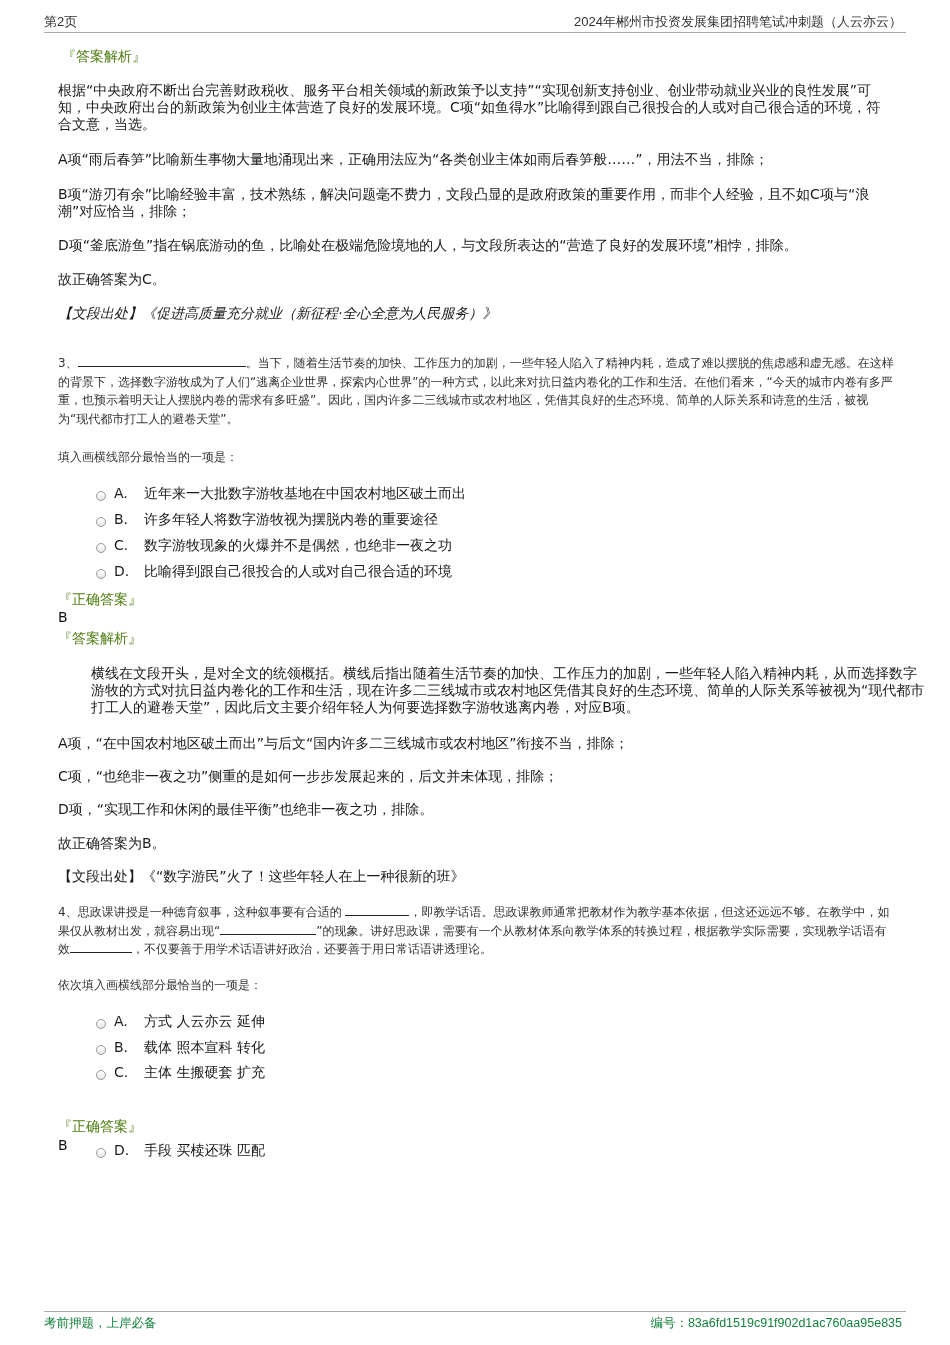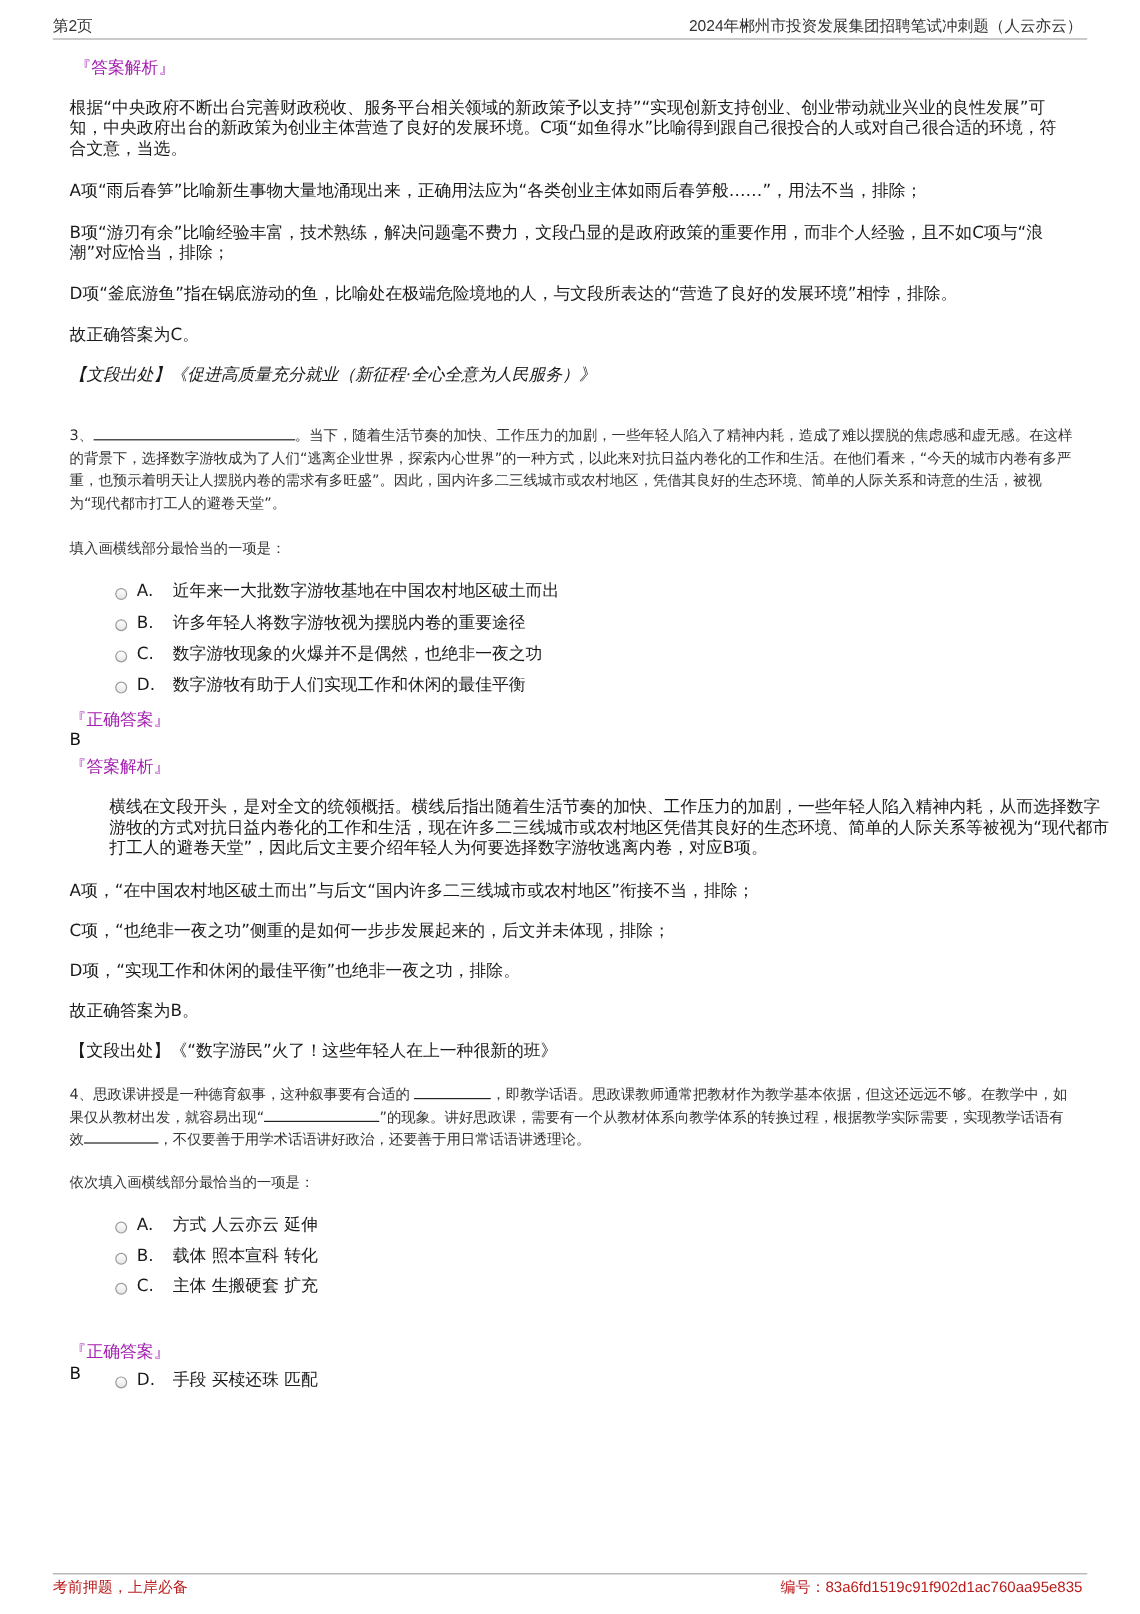--- a/index.html
+++ b/index.html
@@ -13,26 +13,26 @@
     border-bottom: 1px solid #a8a8a8;
     font-family: "Liberation Sans", "DejaVu Sans", sans-serif;
     font-size: 13px; color: #333; line-height: 16px;
   }
   .header .left { position: absolute; left: 0; top: 0; }
   .header .right { position: absolute; right: 4px; top: 0; }
   .footer {
     position: absolute; left: 44px; top: 1311px; width: 862px;
     border-top: 1px solid #a8a8a8;
     font-family: "Liberation Sans", "DejaVu Sans", sans-serif;
-    font-size: 12.5px; color: #b91c1c; padding-top: 3px; height: 18px;
+    font-size: 12.5px; color: #15803d; padding-top: 3px; height: 18px;
   }
   .footer .left { position: absolute; left: 0; top: 3px; }
   .footer .right { position: absolute; right: 4px; top: 3px; }
   .abs { position: absolute; }
-  .lbl { font-size: 14px; color: #a21caf; }
+  .lbl { font-size: 14px; color: #4d7c0f; }
   .para {
     font-size: 14px; line-height: 17px; color: #1a1a1a; width: 835px;
   }
   .small-para {
     font-size: 12px; line-height: 18.5px; color: #333; width: 840px;
   }
   .blank { display: inline-block; border-bottom: 1px solid #222; height: 12px; vertical-align: baseline; }
   .opt { position: absolute; left: 96px; font-size: 14px; color: #1a1a1a; height: 20px; line-height: 20px; white-space: nowrap; }
   .opt .radio {
     display: inline-block; width: 8px; height: 8px; border: 1px solid #999;
@@ -66,21 +66,21 @@
 <div class="opt" style="top:483px;">
   <span class="radio"></span><span class="letter">A.</span><span>近年来一大批数字游牧基地在中国农村地区破土而出</span>
 </div>
 <div class="opt" style="top:509px;">
   <span class="radio"></span><span class="letter">B.</span><span>许多年轻人将数字游牧视为摆脱内卷的重要途径</span>
 </div>
 <div class="opt" style="top:535px;">
   <span class="radio"></span><span class="letter">C.</span><span>数字游牧现象的火爆并不是偶然，也绝非一夜之功</span>
 </div>
 <div class="opt" style="top:561px;">
-  <span class="radio"></span><span class="letter">D.</span><span>数字游牧有助于人们实现工作和休闲的最佳平衡</span>
+  <span class="radio"></span><span class="letter">D.</span><span>比喻得到跟自己很投合的人或对自己很合适的环境</span>
 </div>
 
 <div class="abs lbl" style="left:58px; top:591px;">『正确答案』</div>
 <div class="abs answer-letter" style="left:58px; top:609px;">B</div>
 <div class="abs lbl" style="left:58px; top:630px;">『答案解析』</div>
 <div class="abs para" style="left:58px; top:665px;margin-left:33px;">横线在文段开头，是对全文的统领概括。横线后指出随着生活节奏的加快、工作压力的加剧，一些年轻人陷入精神内耗，从而选择数字游牧的方式对抗日益内卷化的工作和生活，现在许多二三线城市或农村地区凭借其良好的生态环境、简单的人际关系等被视为“现代都市打工人的避卷天堂”，因此后文主要介绍年轻人为何要选择数字游牧逃离内卷，对应B项。</div>
 <div class="abs para" style="left:58px; top:735px;">A项，“在中国农村地区破土而出”与后文“国内许多二三线城市或农村地区”衔接不当，排除；</div>
 <div class="abs para" style="left:58px; top:768px;">C项，“也绝非一夜之功”侧重的是如何一步步发展起来的，后文并未体现，排除；</div>
 <div class="abs para" style="left:58px; top:801px;">D项，“实现工作和休闲的最佳平衡”也绝非一夜之功，排除。</div>
 <div class="abs para" style="left:58px; top:835px;">故正确答案为B。</div>

